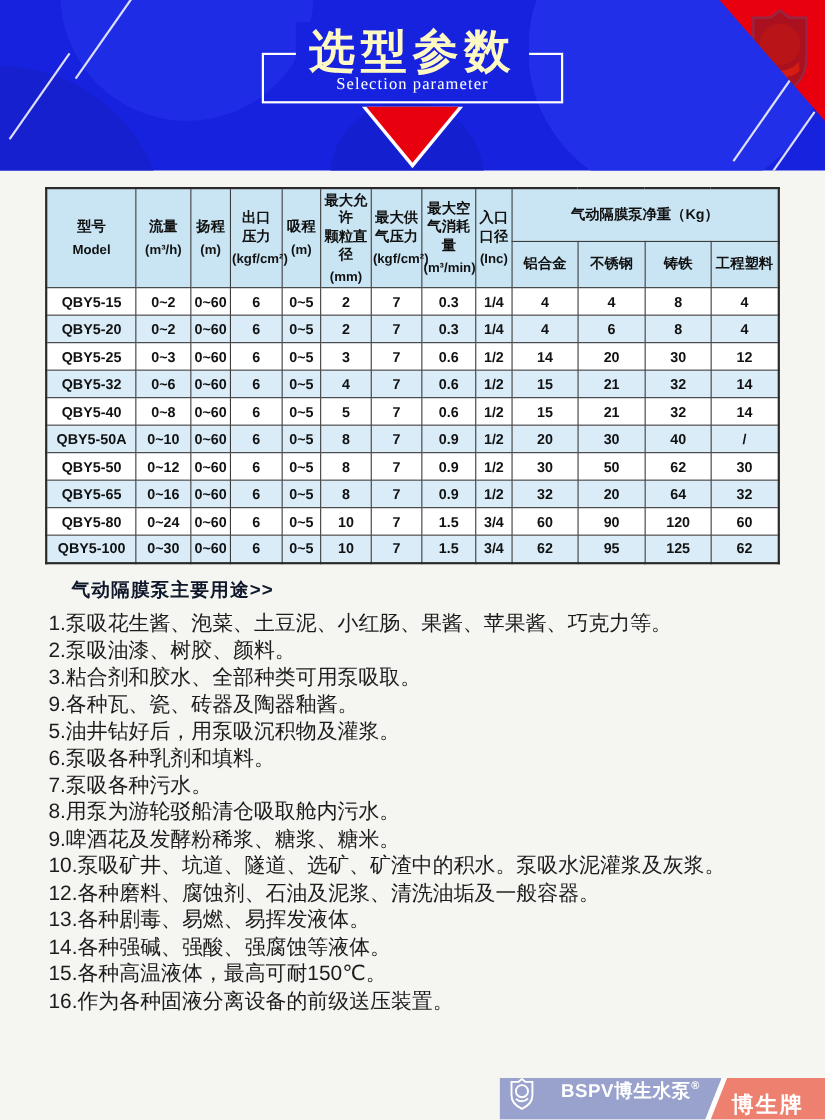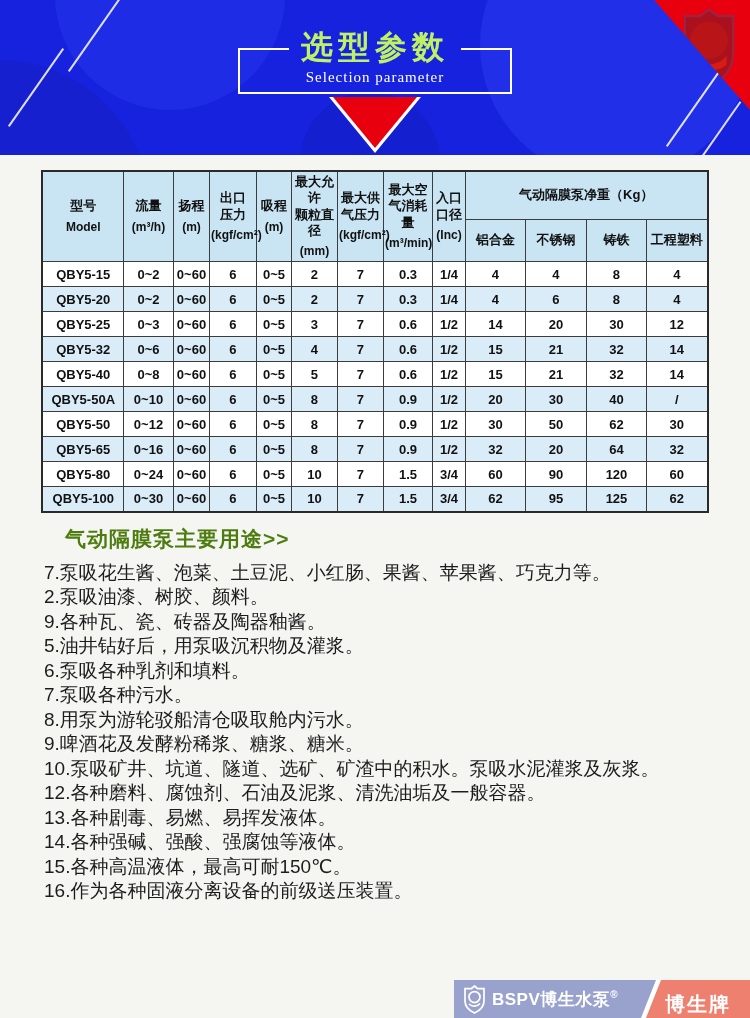--- a/index.html
+++ b/index.html
@@ -30,22 +30,22 @@
   }
   .corner-shield { position:absolute; top:6px; right:8px; opacity:.5; }
 
   .title-wrap {
     position:absolute; top:48px; left:50%; transform:translateX(-50%);
     width:274px; height:46px; border:2px solid #ffffff;
   }
   .title-wrap h1 {
     position:absolute; top:-30px; left:50%; transform:translateX(-50%);
     background:#1722df; padding:0 12px;
-    font-size:32px; line-height:54px; font-weight:900;
-    color:#bef264; letter-spacing:5px; white-space:nowrap;
+    font-size:42px; line-height:54px; font-weight:900;
+    color:#fef9c3; letter-spacing:5px; white-space:nowrap;
   }
   .subtitle {
     position:absolute; bottom:6px; width:100%; text-align:center;
     color:#ffffff; font-family:Liberation Serif, serif;
     font-size:15px; letter-spacing:1px;
   }
   .tri-wrap { position:absolute; top:97px; left:50%; width:0; }
   .tri-white {
     position:absolute; left:-46px; top:0; width:0; height:0;
     border-left:46px solid transparent; border-right:46px solid transparent;
@@ -71,36 +71,36 @@
   table.spec th .unit { display:block; font-size:12px; margin-top:5px; white-space:nowrap; }
   th.model-th .unit { margin-top:12px;text-align:center; }
   table.spec thead tr.group-row th { height:42px; }
   table.spec thead tr.sub-row th { height:36px; font-size:13px; }
   table.spec td { height:25px; font-size:13px; padding:1px; }
   table.spec tbody tr.alt td { background:#d9ecf8; }
 
   
   .uses { margin:12px 28px 0 44px; }
   .uses h2 {
-    color:#4d7c0f; font-size:21px; font-weight:bold;
+    color:#0f172a; font-size:17px; font-weight:bold;
     margin:0 0 8px 21px; letter-spacing:1px;
   }
   .use-item {
     font-size:19px; line-height:24.5px; color:#1c1c1c;
     padding-left:30px; text-indent:-30px;
   }
 
   
   .brand {
     position:absolute; right:0; bottom:0; width:296px; height:38px;
     display:flex; background:#ffffff;
   }
   .brand-left {
-    flex:1; background:#99a2cd; display:flex; align-items:center;
-    padding-left:9px; gap:6px;
+    flex:1; background:#99a2cd; display:flex; 
+    padding-left:9px; gap:24px;
     clip-path:polygon(0 0,100% 0,calc(100% - 15px) 100%,0 100%);
   }
   .brand-name { color:#ffffff; font-weight:bold; font-size:17px; letter-spacing:.5px; white-space:nowrap; }
   .brand-name sup { font-size:10px; }
   .brand-right {
     width:104px; margin-left:-10px; background:#ee8070;
     display:flex; align-items:flex-end; justify-content:center;
     clip-path:polygon(15px 0,100% 0,100% 100%,0 100%);
   }
   .brand-right span { color:#ffffff; font-weight:bold; font-size:20px; letter-spacing:2px; }
@@ -358,22 +358,23 @@
             <td>95</td>
             <td>125</td>
             <td>62</td>
           </tr>
         </tbody>
     </table>
 
     <section class="uses">
       <h2>气动隔膜泵主要用途&gt;&gt;</h2>
       <div id="uses-list">
-          <div class="use-item">7.泵吸花生酱、泡菜、土豆泥、小红肠、果酱、苹果酱、巧克力等。</div>
+          <div class="use-item">1.泵吸花生酱、泡菜、土豆泥、小红肠、果酱、苹果酱、巧克力等。</div>
           <div class="use-item">2.泵吸油漆、树胶、颜料。</div>
+          <div class="use-item">3.粘合剂和胶水、全部种类可用泵吸取。</div>
           <div class="use-item">9.各种瓦、瓷、砖器及陶器釉酱。</div>
           <div class="use-item">5.油井钻好后，用泵吸沉积物及灌浆。</div>
           <div class="use-item">6.泵吸各种乳剂和填料。</div>
           <div class="use-item">7.泵吸各种污水。</div>
           <div class="use-item">8.用泵为游轮驳船清仓吸取舱内污水。</div>
           <div class="use-item">9.啤酒花及发酵粉稀浆、糖浆、糖米。</div>
           <div class="use-item">10.泵吸矿井、坑道、隧道、选矿、矿渣中的积水。泵吸水泥灌浆及灰浆。</div>
           <div class="use-item">12.各种磨料、腐蚀剂、石油及泥浆、清洗油垢及一般容器。</div>
           <div class="use-item">13.各种剧毒、易燃、易挥发液体。</div>
           <div class="use-item">14.各种强碱、强酸、强腐蚀等液体。</div>

